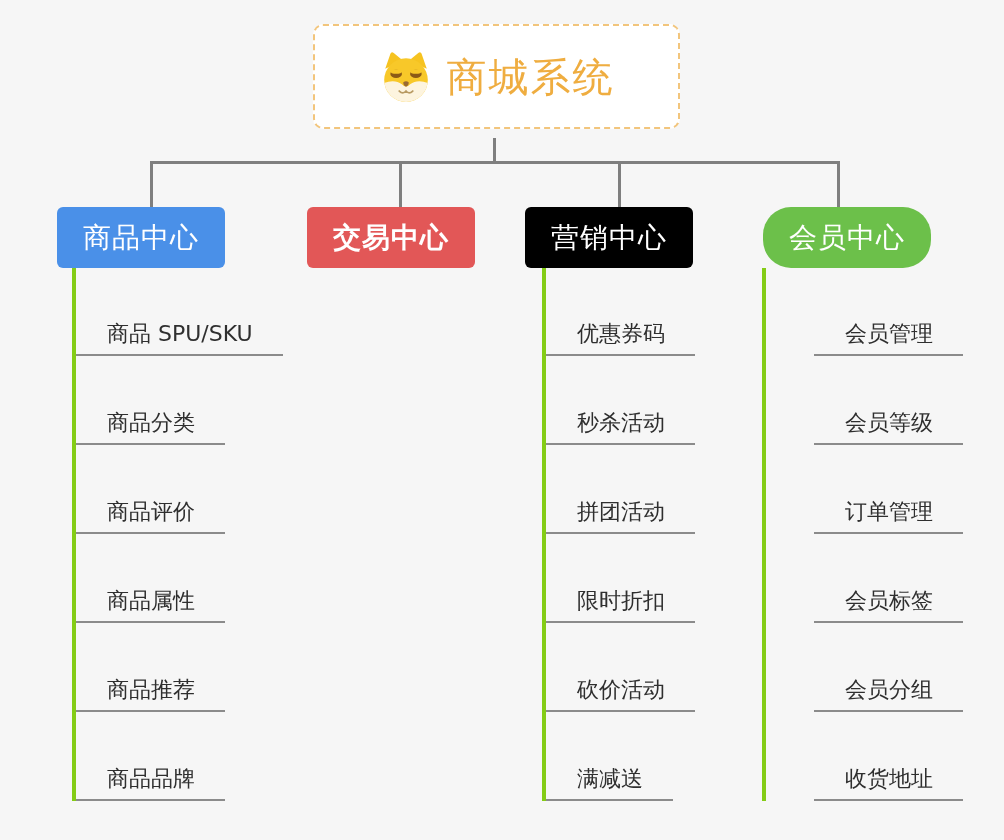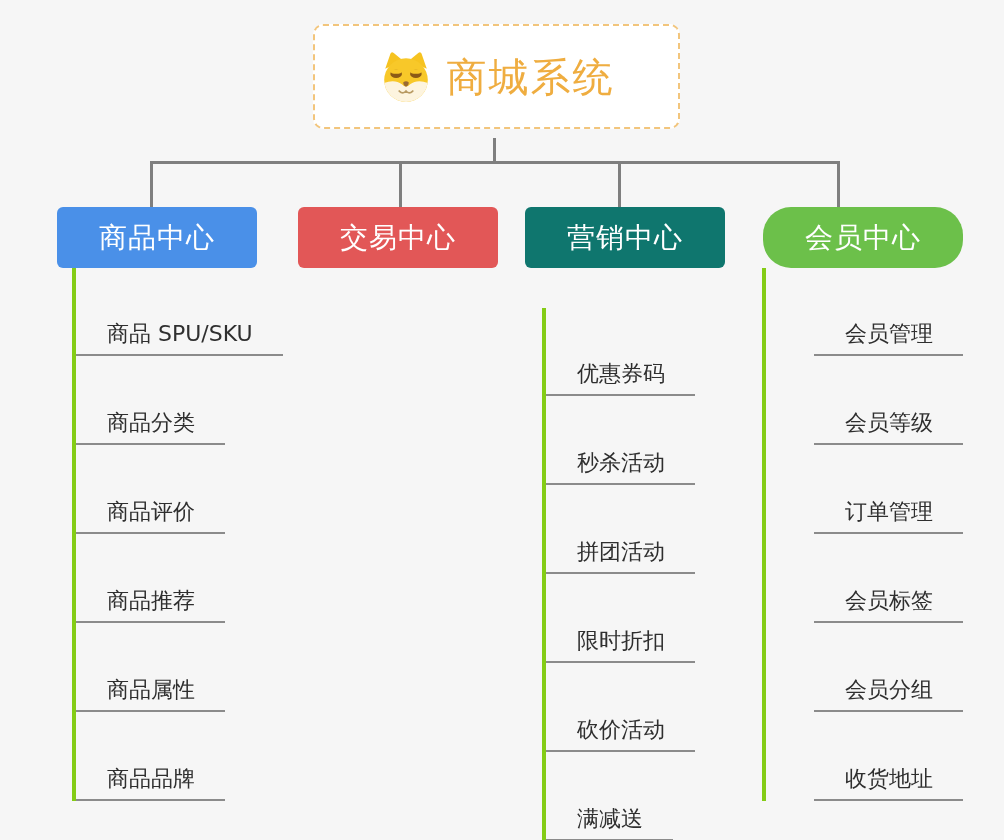--- a/index.html
+++ b/index.html
@@ -25,34 +25,34 @@
 
   
   .line{position:absolute;background:#7f7f7f;}
   .root-stub{left:493px;top:138px;width:3px;height:25px;}
   .bus{left:150px;top:161px;width:690px;height:3px;}
   .drop{top:161px;width:3px;height:46px;}
   .drop-0{left:150px;} .drop-1{left:399px;} .drop-2{left:618px;} .drop-3{left:837px;}
 
   
   .branch-box{
-    position:absolute;top:207px;width:200px;height:61px;
+    position:absolute;top:207px;width:168px;height:61px;
     border-radius:6px;display:flex;align-items:center;justify-content:center;
     color:#ffffff;font-size:28px;letter-spacing:1px;white-space:nowrap;
   }
-  .branch-box-0{left:57px;} .branch-box-1{left:298px;}
+  .branch-box-0{left:57px;} .branch-box-1{left:307px;font-weight:bold;}
   .branch-box-2{left:525px;} .branch-box-3{left:763px;border-radius:28px;}
 
   
   .leaf-col{
     position:absolute;top:268px;
     border-left:4px solid #84cc16;
   }
   .leaf-col-0{left:72px;} .leaf-col-1{left:322px;}
-  .leaf-col-2{left:542px;margin-top:40px;} .leaf-col-3{left:762px;padding-left:48px;}
+  .leaf-col-2{left:542px;} .leaf-col-3{left:762px;padding-left:48px;}
   .leaf{
     display:flex;align-items:flex-end;height:89px;box-sizing:border-box;
   }
   .leaf:first-child{height:88px;}
   .leaf-label{
     display:inline-block;white-space:nowrap;
     padding:0 30px 7px 31px;
     border-bottom:2px solid #8b8b8b;
     font-size:22px;color:#2f2f2f;line-height:1.2;
   }
@@ -91,42 +91,42 @@
   <div class="line drop drop-1"></div>
   <div class="line drop drop-2"></div>
   <div class="line drop drop-3"></div>
 
   <div class="branch-box branch-box-0" style="background-color: rgb(74, 144, 232);">
     <span>商品中心</span>
   </div>
   <div class="branch-box branch-box-1" style="background-color: rgb(226, 87, 87);">
     <span>交易中心</span>
   </div>
-  <div class="branch-box branch-box-2" style="background-color: #0f766e; align-items: center;">
+  <div class="branch-box branch-box-2" style="background-color: #000000; align-items: center;">
     <span>营销中心</span>
   </div>
   <div class="branch-box branch-box-3" style="background-color: rgb(108, 192, 74);">
     <span>会员中心</span>
   </div>
 
   <div class="leaf-col leaf-col-0">
     <div class="leaf">
         <span class="leaf-label">商品 SPU/SKU</span>
       </div>
     <div class="leaf">
         <span class="leaf-label">商品分类</span>
       </div>
     <div class="leaf">
         <span class="leaf-label">商品评价</span>
       </div>
     <div class="leaf">
-        <span class="leaf-label">商品推荐</span>
+        <span class="leaf-label">商品属性</span>
       </div>
     <div class="leaf">
-        <span class="leaf-label">商品属性</span>
+        <span class="leaf-label">商品推荐</span>
       </div>
     <div class="leaf">
         <span class="leaf-label">商品品牌</span>
       </div>
   </div>
 
 
   <div class="leaf-col leaf-col-2">
     <div class="leaf">
         <span class="leaf-label">优惠券码</span>

